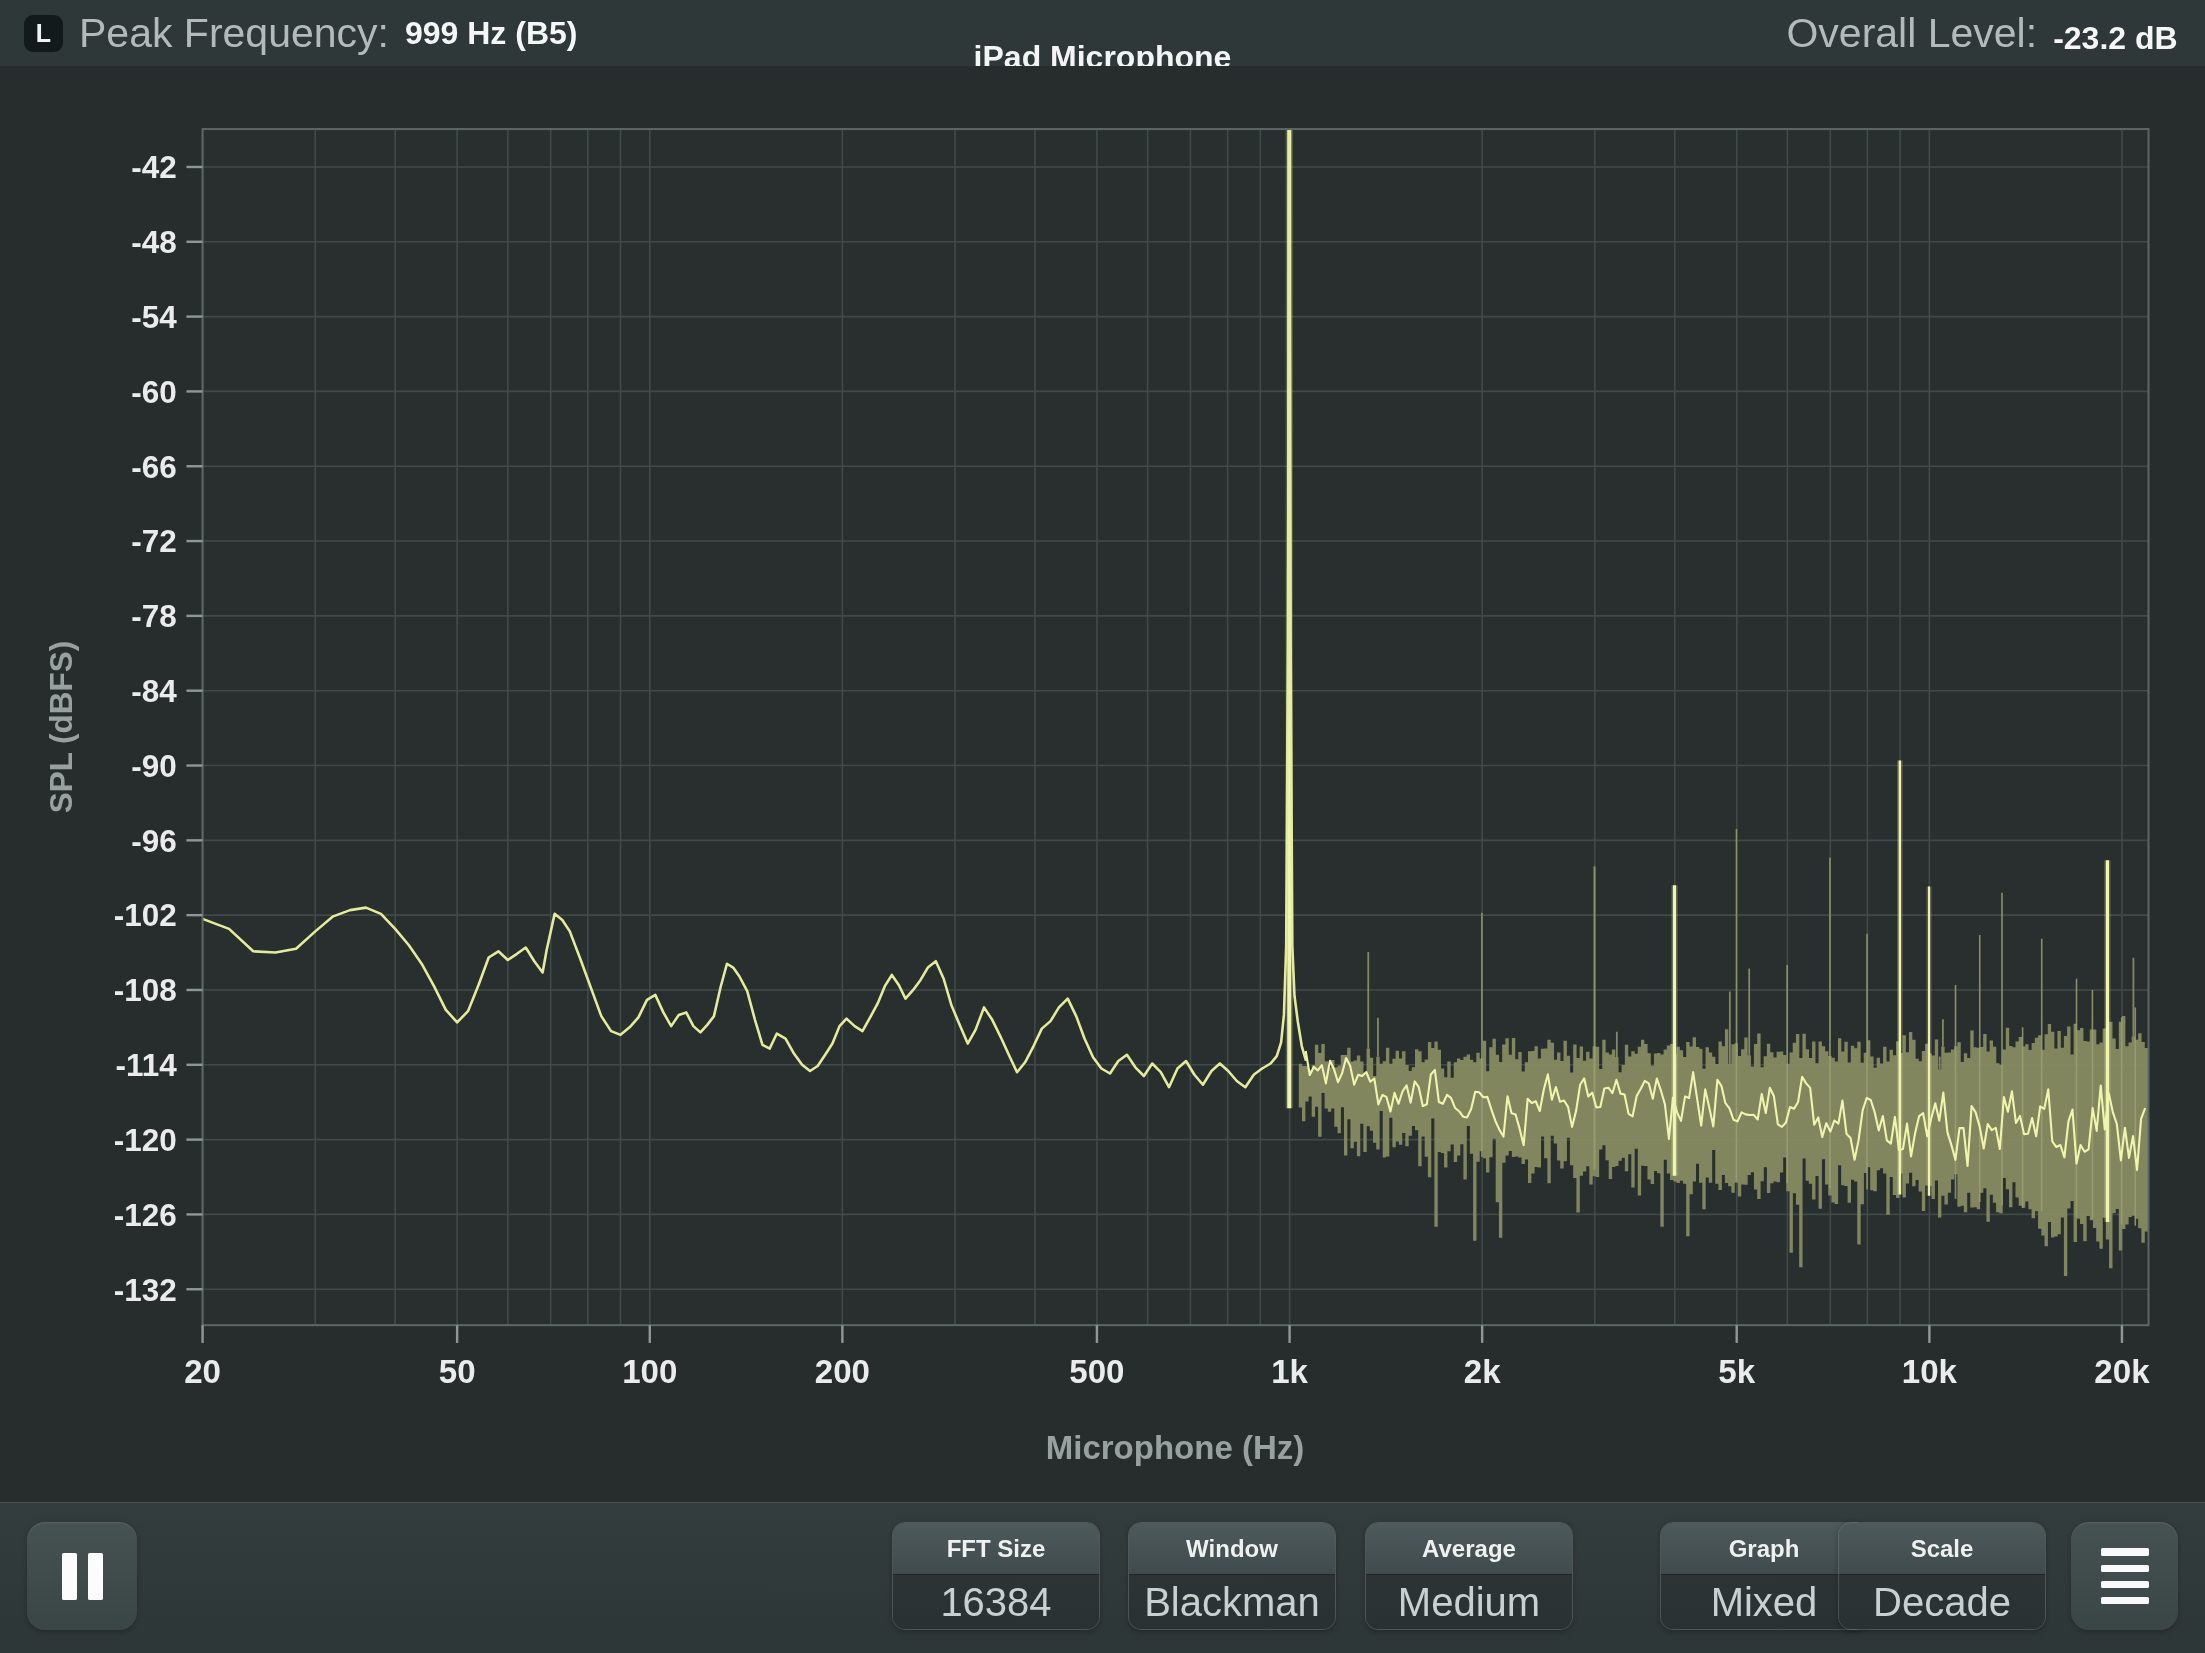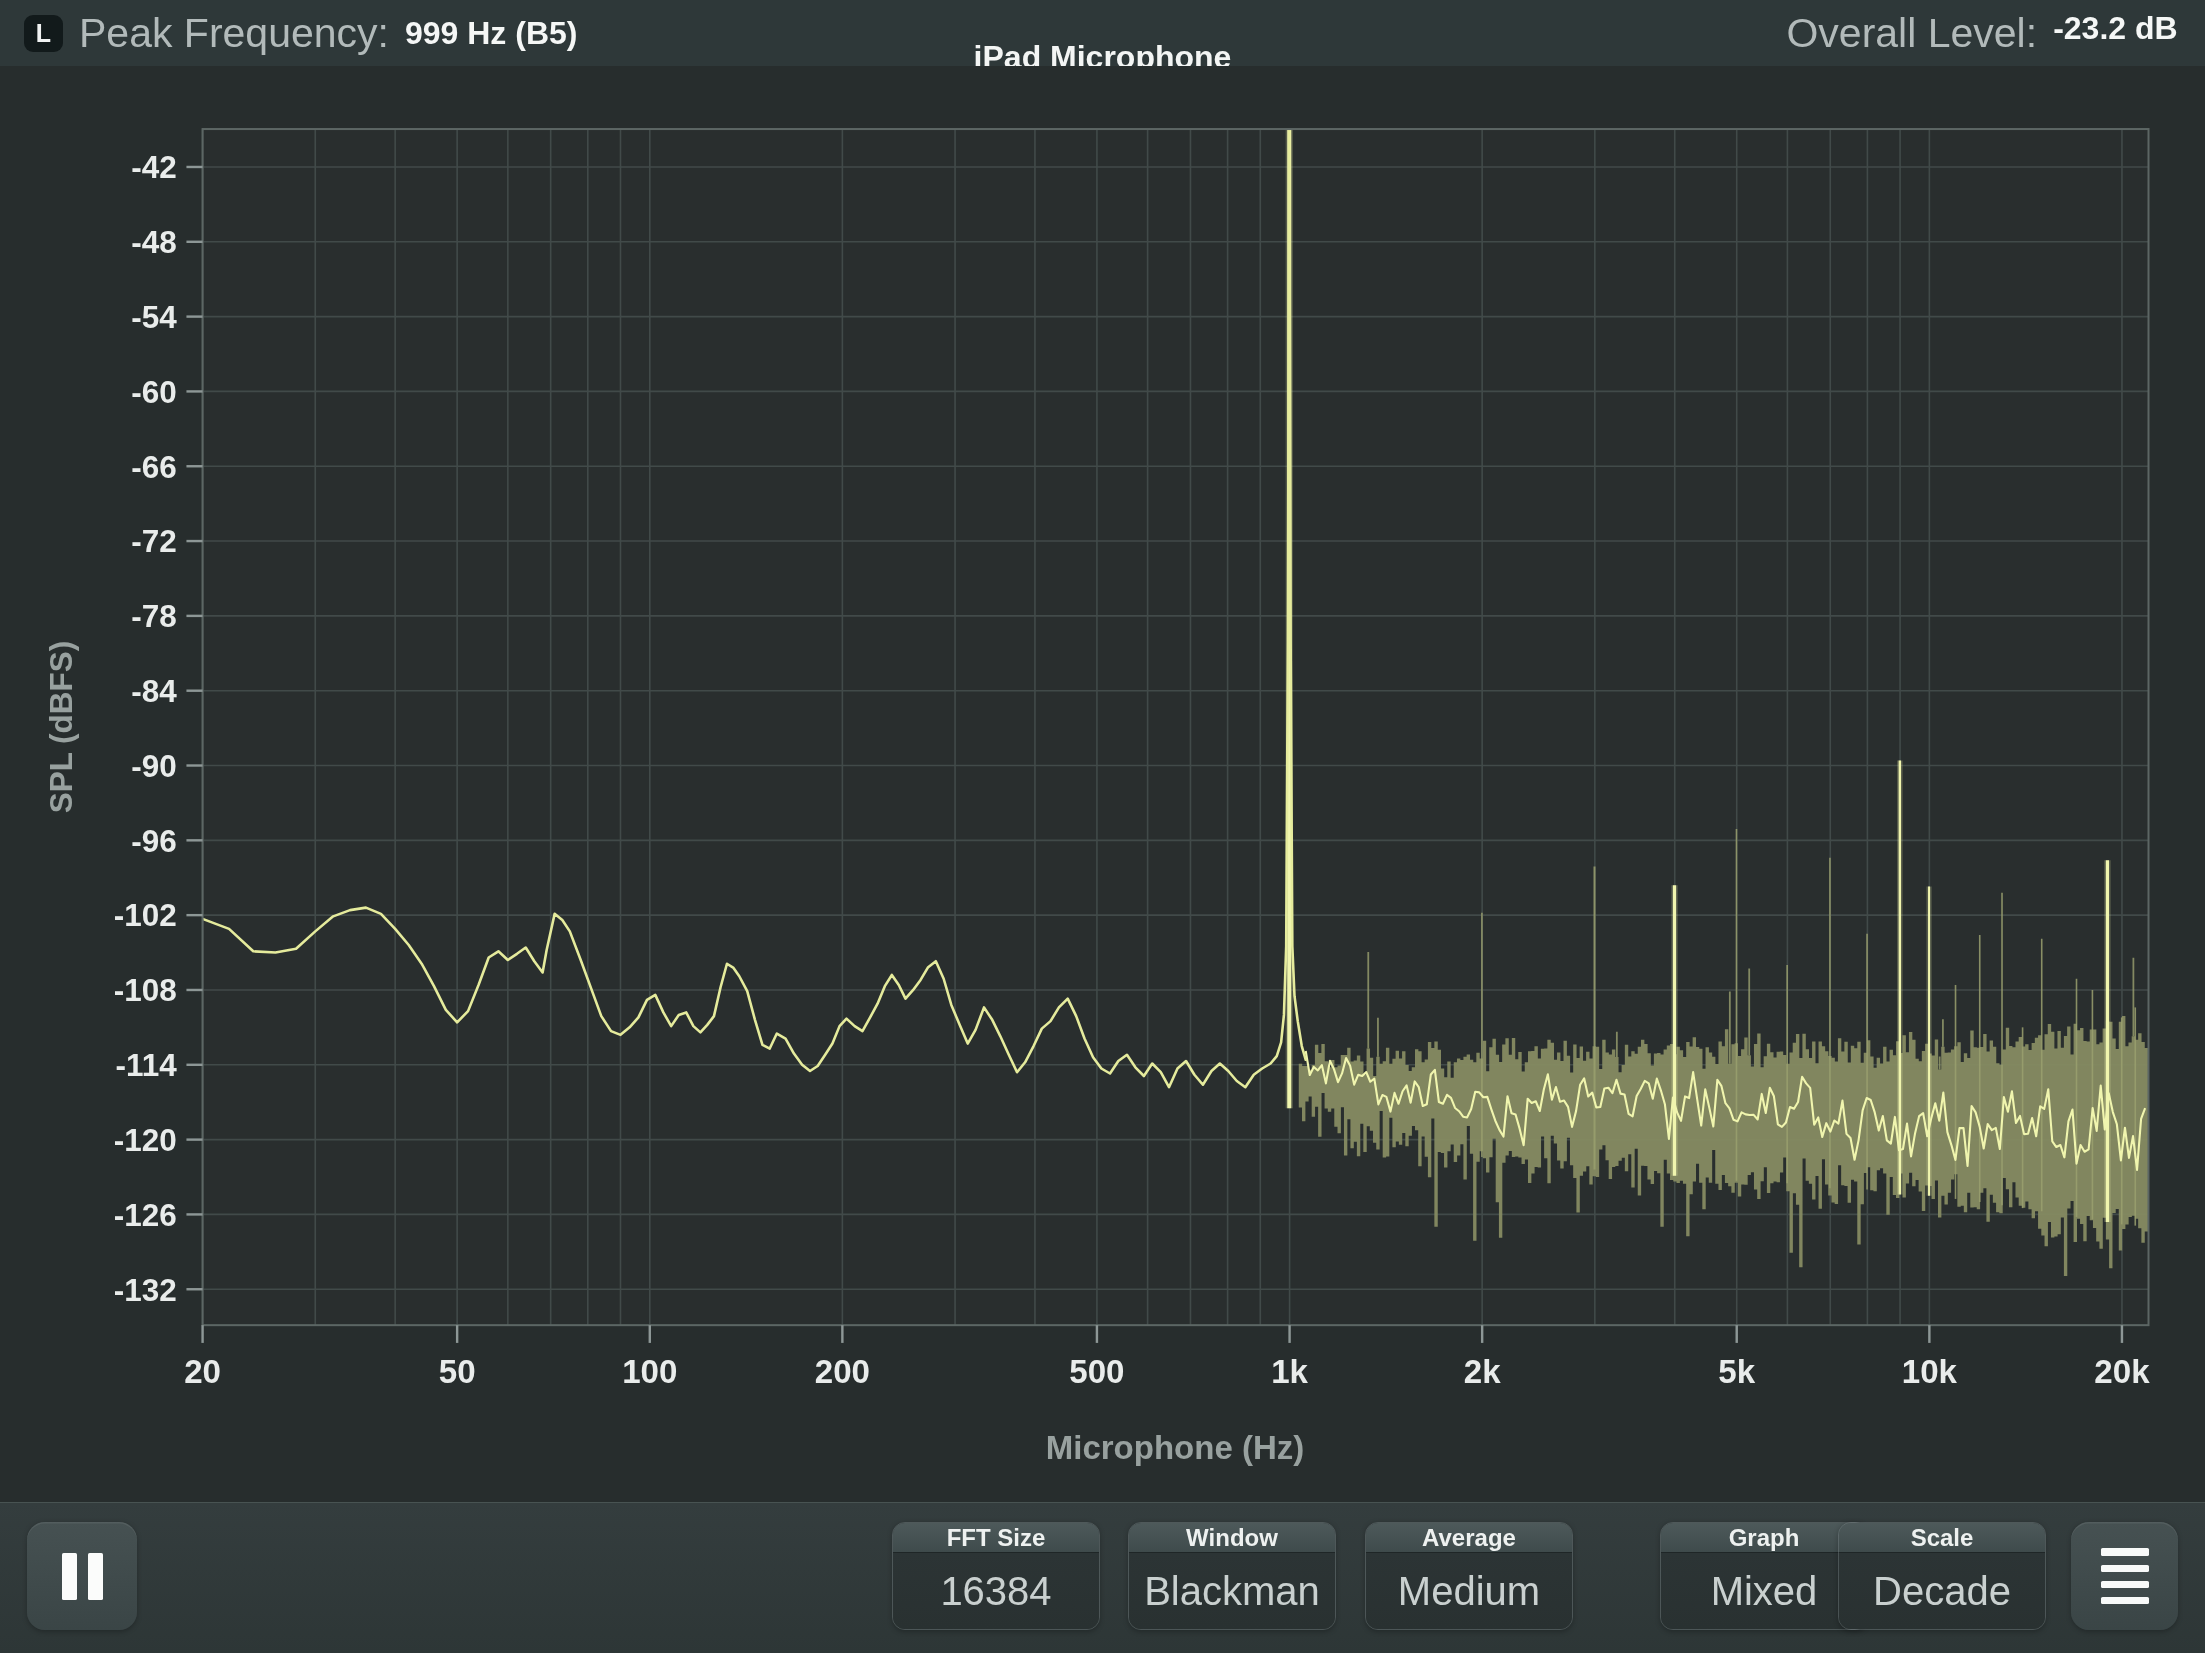--- a/index.html
+++ b/index.html
@@ -10,21 +10,21 @@
     background:#2e3839;border-bottom:1.6px solid #222829;
     display:flex;align-items:center;}
   .tb-left{position:absolute;left:24px;display:flex;align-items:center;gap:16px;}
   .badge-l{width:39px;height:37px;border-radius:9px;background:#121a1b;
     color:#f1f3f3;font-size:25px;font-weight:700;display:flex;
     align-items:center;justify-content:center;}
   .tb-label{color:#b2baba;font-size:41px;}
   .tb-value{color:#f5f7f6;font-size:32px;font-weight:700;}
   .tb-center{position:absolute;left:0;right:0;text-align:center;
     color:#f3f5f4;font-size:32px;font-weight:700;pointer-events:none;margin-top:48px;}
-  .tb-right{position:absolute;right:27.4px;display:flex;align-items:flex-start;gap:16px;}
+  .tb-right{position:absolute;right:27.4px;display:flex;align-items:flex-end;gap:16px;}
   
   .chart-region{position:absolute;left:0;top:66px;width:2205px;height:1436px;
     background:#272d2d;}
   svg{display:block;}
   .xt{fill:#e9eceb;font:600 41px "Liberation Sans",sans-serif;text-anchor:middle;}
   .yt{fill:#e9eceb;font:600 39px "Liberation Sans",sans-serif;text-anchor:end;}
   .axis-title-y{position:absolute;left:61px;top:661px;
     transform:translate(-50%,-50%) rotate(-90deg);color:#98a19f;
     font-size:31.5px;font-weight:700;white-space:nowrap;}
   .axis-title-x{position:absolute;left:1175px;top:1382px;
@@ -41,21 +41,21 @@
   .pause-icon{display:flex;gap:11.3px;}
   .pause-icon i{display:block;width:14.5px;height:47px;background:#fbfcfb;
     border-radius:1.6px;}
   .menu-icon{display:flex;flex-direction:column;gap:9px;}
   .menu-icon i{display:block;width:48px;height:7.3px;background:#f8faf9;
     border-radius:1.6px;}
   .ctl{position:absolute;top:19.4px;width:208px;height:108px;padding:0;
     border:1.6px solid rgba(125,138,139,0.38);border-radius:13px;cursor:pointer;
     overflow:hidden;display:flex;flex-direction:column;
     background:transparent;box-shadow:0 1.6px 4.8px rgba(0,0,0,0.25);}
-  .ctl-title{height:29px;display:flex;align-items:center;justify-content:center;
+  .ctl-title{height:51px;display:flex;align-items:center;justify-content:center;
     background:linear-gradient(#4d595a,#3f4b4c);color:#eef1f0;
     font-size:24px;font-weight:700;font-family:"Liberation Sans",sans-serif;}
   .ctl-value{flex:1;display:flex;align-items:center;justify-content:center;
     background:linear-gradient(#2c3435,#293131);color:#c9d0cf;
     font-size:40px;font-family:"Liberation Sans",sans-serif;
     border-top:1.6px solid #1f2627;}
 </style>
 </head>
 <body>
 

